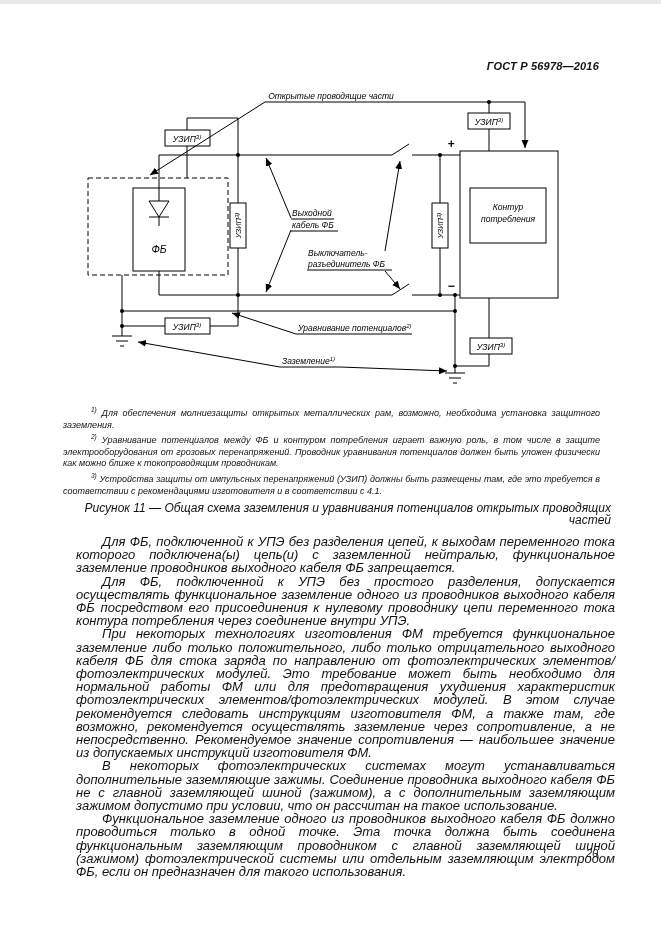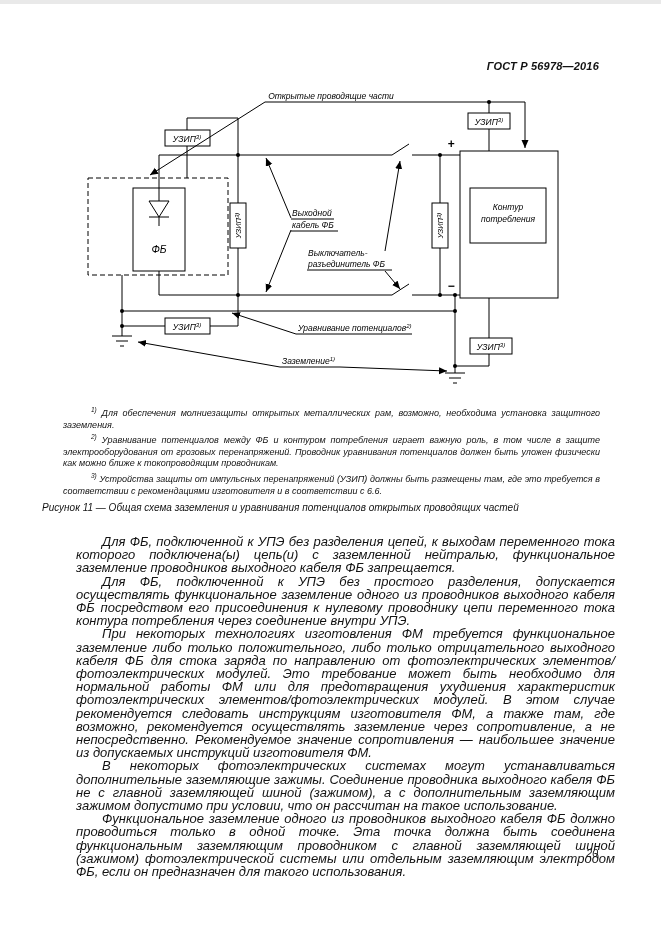--- a/index.html
+++ b/index.html
@@ -17,22 +17,22 @@
   .dfb   { font-size:10.5px; }
   .dplus { font-size:12px; font-weight:bold; }
   .dsup  { font-size:6px; }
   .dot   { fill:#000; stroke:none; }
 
   .footnotes { position:absolute; top:400px; left:63px; width:537px;
                font-size:9px; line-height:11.6px; text-align:justify; }
   .footnote  { text-indent:28px; }
   .footnote sup { font-size:6.5px; }
 
-  .caption { position:absolute; top:498px; left:42px; width:561px;
-             text-align:left; font-size:10px; line-height:12px; }
+  .caption { position:absolute; top:498px; left:50px; width:561px;
+             text-align:right; font-size:12px; line-height:12px; }
 
   .body-text { position:absolute; top:531px; left:76px; width:539px;
                font-size:13px; line-height:13.2px; text-align:justify; }
   .body-text p { text-indent:26px; }
 
   .page-number { position:absolute; top:843px; right:63px; font-size:10.5px; }
 </style>
 </head>
 <body>
 
@@ -187,21 +187,21 @@
         <circle class="dot" cx="375" cy="223" r="2"></circle>
         <circle class="dot" cx="375" cy="278" r="2"></circle>
         <circle class="dot" cx="409" cy="14" r="2"></circle>
       </g>
     </svg>
   </div>
 
   <div class="footnotes">
     <p class="footnote"><sup>1)</sup> <span>Для обеспечения молниезащиты открытых металлических рам, возможно, необходима установка защитного заземления.</span></p>
     <p class="footnote"><sup>2)</sup> <span>Уравнивание потенциалов между ФБ и контуром потребления играет важную роль, в том числе в защите электрооборудования от грозовых перенапряжений. Проводник уравнивания потенциалов должен быть уложен физически как можно ближе к токопроводящим проводникам.</span></p>
-    <p class="footnote"><sup>3)</sup> <span>Устройства защиты от импульсных перенапряжений (УЗИП) должны быть размещены там, где это требуется в соответствии с рекомендациями изготовителя и в соответствии с 6.6.</span></p>
+    <p class="footnote"><sup>3)</sup> <span>Устройства защиты от импульсных перенапряжений (УЗИП) должны быть размещены там, где это требуется в соответствии с рекомендациями изготовителя и в соответствии с 4.1.</span></p>
   </div>
 
   <div class="caption">
     <div>Рисунок 11 — Общая схема заземления и уравнивания потенциалов открытых проводящих частей</div>
   </div>
 
   <div class="body-text">
     <p>Для ФБ, подключенной к УПЭ без разделения цепей, к выходам переменного тока которого подключена(ы) цепь(и) с заземленной нейтралью, функциональное заземление проводников выходного кабеля ФБ запрещается.</p>
     <p>Для ФБ, подключенной к УПЭ без простого разделения, допускается осуществлять функциональное заземление одного из проводников выходного кабеля ФБ посредством его присоединения к нулевому проводнику цепи переменного тока контура потребления через соединение внутри УПЭ.</p>
     <p>При некоторых технологиях изготовления ФМ требуется функциональное заземление либо только положительного, либо только отрицательного выходного кабеля ФБ для стока заряда по направлению от фотоэлектрических элементов/фотоэлектрических модулей. Это требование может быть необходимо для нормальной работы ФМ или для предотвращения ухудшения характеристик фотоэлектрических элементов/фотоэлектрических модулей. В этом случае рекомендуется следовать инструкциям изготовителя ФМ, а также там, где возможно, рекомендуется осуществлять заземление через сопротивление, а не непосредственно. Рекомендуемое значение сопротивления — наибольшее значение из допускаемых инструкций изготовителя ФМ.</p>

